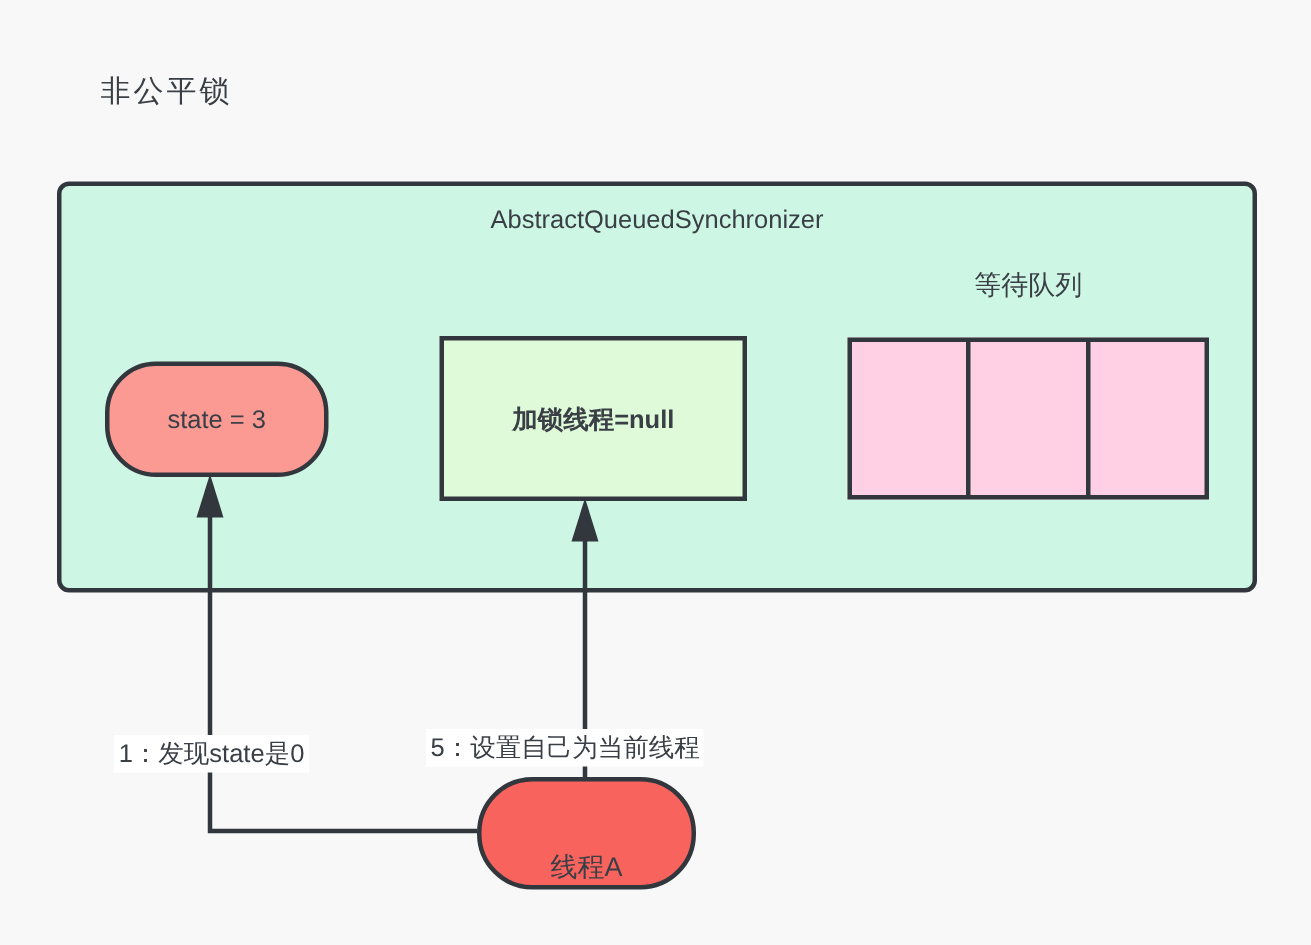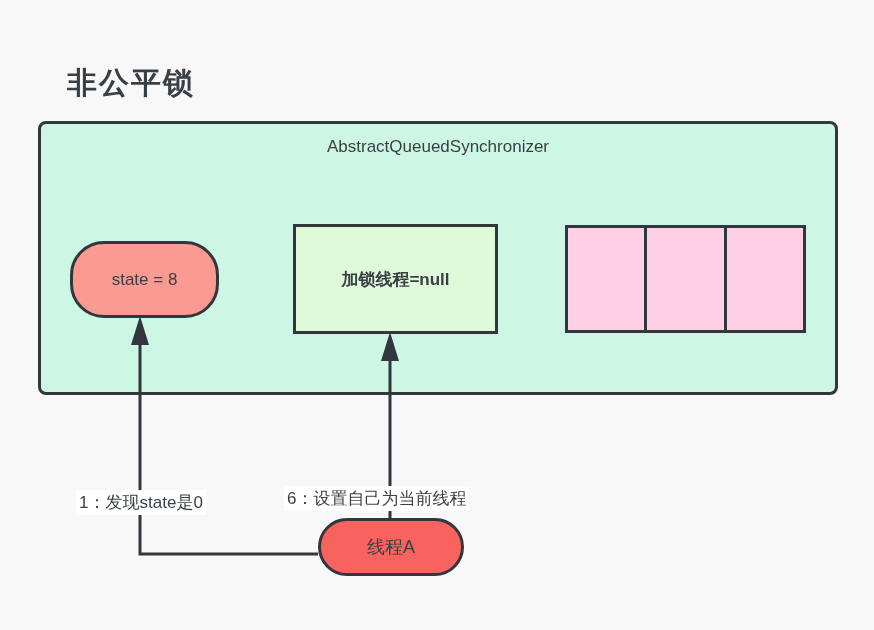--- a/index.html
+++ b/index.html
@@ -16,22 +16,22 @@
   *{margin:0;padding:0;box-sizing:border-box;}
   html,body{width:874px;height:630px;}
   body{
     position:relative;
     background:var(--page-bg);
     font-family:"Liberation Sans","DejaVu Sans",sans-serif;
     color:var(--text);
     overflow:hidden;
   }
   .page-title{
-    position:absolute;left:67px;top:63px;
-    font-size:30px;font-weight:700;letter-spacing:2px;
+    position:absolute;left:67px;top:47px;
+    font-size:20px;font-weight:400;letter-spacing:2px;
     color:var(--text);
   }
   .aqs-container{
     position:absolute;left:38px;top:121px;width:800px;height:274px;
     background:var(--container-fill);
     border:3px solid var(--stroke);
     border-radius:8px;
     padding-left:48px;
   }
   .aqs-title{
@@ -60,25 +60,25 @@
   }
   .wait-queue{
     position:absolute;left:524px;top:101px;width:241px;height:108px;
     background:var(--queue-fill);
     border:3px solid var(--stroke);
     display:flex;
   }
   .wait-queue .queue-cell{flex:1;}
   .wait-queue .queue-cell + .queue-cell{border-left:3px solid var(--stroke);}
   .thread-node{
-    position:absolute;left:318px;top:518px;width:146px;height:58px;
+    position:absolute;left:318px;top:518px;width:146px;height:75px;
     background:var(--thread-fill);
     border:3px solid var(--stroke);
     border-radius:37px;
-    display:flex;align-items:center;justify-content:center;
+    display:flex;align-items:flex-end;justify-content:center;
     font-size:18px;z-index:3;
   }
   svg.arrows{position:absolute;left:0;top:0;z-index:1;}
   .step-label{
     position:absolute;z-index:2;font-size:17px;line-height:25px;
     color:var(--text);
     margin-top:34px;
   }
   .step-label .lbl-line{
     display:inline-block;background:var(--label-bg);padding:0 3px;
@@ -86,22 +86,23 @@
   .step1-label{left:41px;top:456px;width:200px;text-align:center;}
   .step2-label{left:284px;top:452px;}
 </style>
 </head>
 <body>
 
 <div class="page-title">非公平锁</div>
 
 <div class="aqs-container">
   <div class="aqs-title">AbstractQueuedSynchronizer</div>
+  <div class="queue-title">等待队列</div>
   <div class="state-node">
-    <span>state = 8</span>
+    <span>state = 3</span>
   </div>
   <div class="owner-box">
     <span>加锁线程=null</span>
   </div>
   <div class="wait-queue">
       <div class="queue-cell"></div>
       <div class="queue-cell"></div>
       <div class="queue-cell"></div>
     </div>
 </div>
@@ -113,18 +114,18 @@
 
   <path d="M 390 519 L 390 358" fill="none" stroke="#32373d" stroke-width="3"></path>
   <polygon points="390,332 381,361 399,361" fill="#32373d"></polygon>
 </svg>
 
 <div class="step-label step1-label">
   <span class="lbl-line">1：发现state是0</span><br>
 </div>
 
 <div class="step-label step2-label">
-  <span class="lbl-line">6：设置自己为当前线程</span>
+  <span class="lbl-line">5：设置自己为当前线程</span>
 </div>
 
 <div class="thread-node">
   <span>线程A</span>
 </div>
 
 </body></html>

